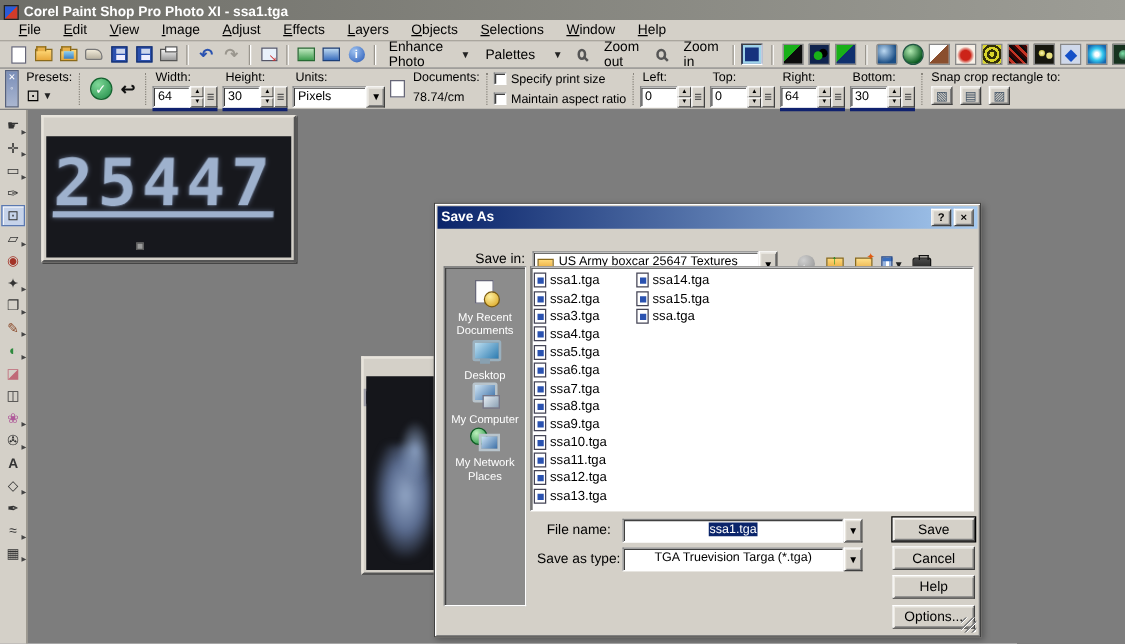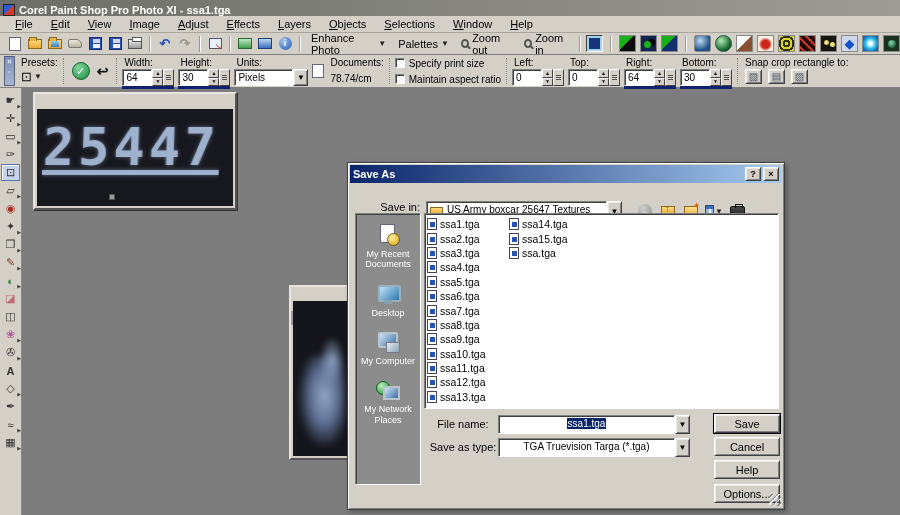--- a/index.html
+++ b/index.html
@@ -23,21 +23,21 @@
   .menu-item { display:inline-block; padding:2px 9px; }
   .menu-item::first-letter { text-decoration:underline; }
 
   
   .toolbar { position:absolute; left:0; top:33px; width:900px; height:22px; background:#d4d0c8;
     display:flex; align-items:center; gap:2px; padding-left:6px;
     border-bottom:1px solid #808080; }
   .tb-sep { width:1px; height:16px; border-left:1px solid #9a968e; border-right:1px solid #fff; margin:0 3px; }
   .tb-icon { width:18px; height:18px; display:inline-flex; align-items:center; justify-content:center;
     font-size:12px; line-height:1; }
-  .tb-text-btn { display:inline-flex; align-items:center; gap:3px; padding:2px 5px; height:18px; }
+  .tb-text-btn { display:inline-flex; align-items:center; gap:14px; padding:2px 5px; height:18px; }
   .dd-arrow { font-size:8px; color:#222; }
   .mag { position:relative; width:9px; height:9px; border:2px solid #555; border-radius:50%; display:inline-block; }
   .mag::after { content:""; position:absolute; width:5px; height:2px; background:#555;
     bottom:-2px; right:-4px; transform:rotate(45deg); }
 
   
   .i-page   { width:12px; height:14px; background:#fff; border:1px solid #667; }
   .i-folder { width:14px; height:10px; background:linear-gradient(#ffd978,#e8a93c); border:1px solid #8a6a1a; position:relative; }
   .i-folder::before { content:""; position:absolute; top:-3px; left:0; width:6px; height:3px; background:#e8b14a; border:1px solid #8a6a1a; border-bottom:none; }
   .i-photo::after { content:""; position:absolute; inset:1px 2px; background:linear-gradient(#8fd0f0,#3a7ec0); }
@@ -160,21 +160,21 @@
   .dt-new-icon { width:14px; height:10px; background:linear-gradient(#ffe08a,#eab14a); border:1px solid #8a6a1a; position:relative; }
   .dt-new-icon::after { content:"✦"; position:absolute; right:-3px; top:-6px; color:#e05a10; font-size:8px; }
   .dt-views-icon { width:14px; height:12px; background:
       linear-gradient(#3a6ebe,#3a6ebe) 0 0/14px 3px no-repeat,
       repeating-linear-gradient(90deg,#9ab6e0 0 3px,#fff 3px 5px); border:1px solid #2a4a86; }
   .dt-preview-icon { width:15px; height:11px; background:linear-gradient(#4a4a4a,#222); border:1px solid #111; border-radius:2px; position:relative; }
   .dt-preview-icon::before { content:""; position:absolute; top:-3px; left:4px; width:6px; height:3px; border:1px solid #111; border-bottom:none; }
 
   .places-bar { position:absolute; left:7px; top:50px; width:66px; height:272px; background:#8c8c8c;
     border:1px solid; border-color:#808080 #fff #fff #808080; box-shadow:inset 1px 1px 0 #404040;
-    display:flex; flex-direction:column; align-items:center; padding-top:10px; gap:13px; }
+    display:flex; flex-direction:column; align-items:center; padding-top:10px; }
   .place-item { display:flex; flex-direction:column; align-items:center; gap:3px; width:100%; }
   .place-label { color:#fff; font-size:9px; text-align:center; line-height:1.15; }
   .pl-ico { width:24px; height:22px; position:relative; }
   .pl-recent-icon::before { content:""; position:absolute; left:4px; top:0; width:13px; height:17px; background:#fdfdfd; border:1px solid #667; }
   .pl-recent-icon::after { content:""; position:absolute; right:0; bottom:0; width:11px; height:11px; border-radius:50%;
      background:radial-gradient(circle at 35% 30%,#fef0a0,#d8a018); border:1px solid #7a5a10; }
   .pl-desktop-icon::before { content:""; position:absolute; left:2px; top:2px; width:19px; height:13px;
      background:linear-gradient(135deg,#bfe0f2,#2a7ab0); border:2px solid #9ab0be; border-radius:2px; }
   .pl-desktop-icon::after { content:""; position:absolute; left:8px; bottom:1px; width:8px; height:4px; background:#88a0b0; }
   .pl-documents-icon::before { content:""; position:absolute; left:1px; top:6px; width:21px; height:13px;

